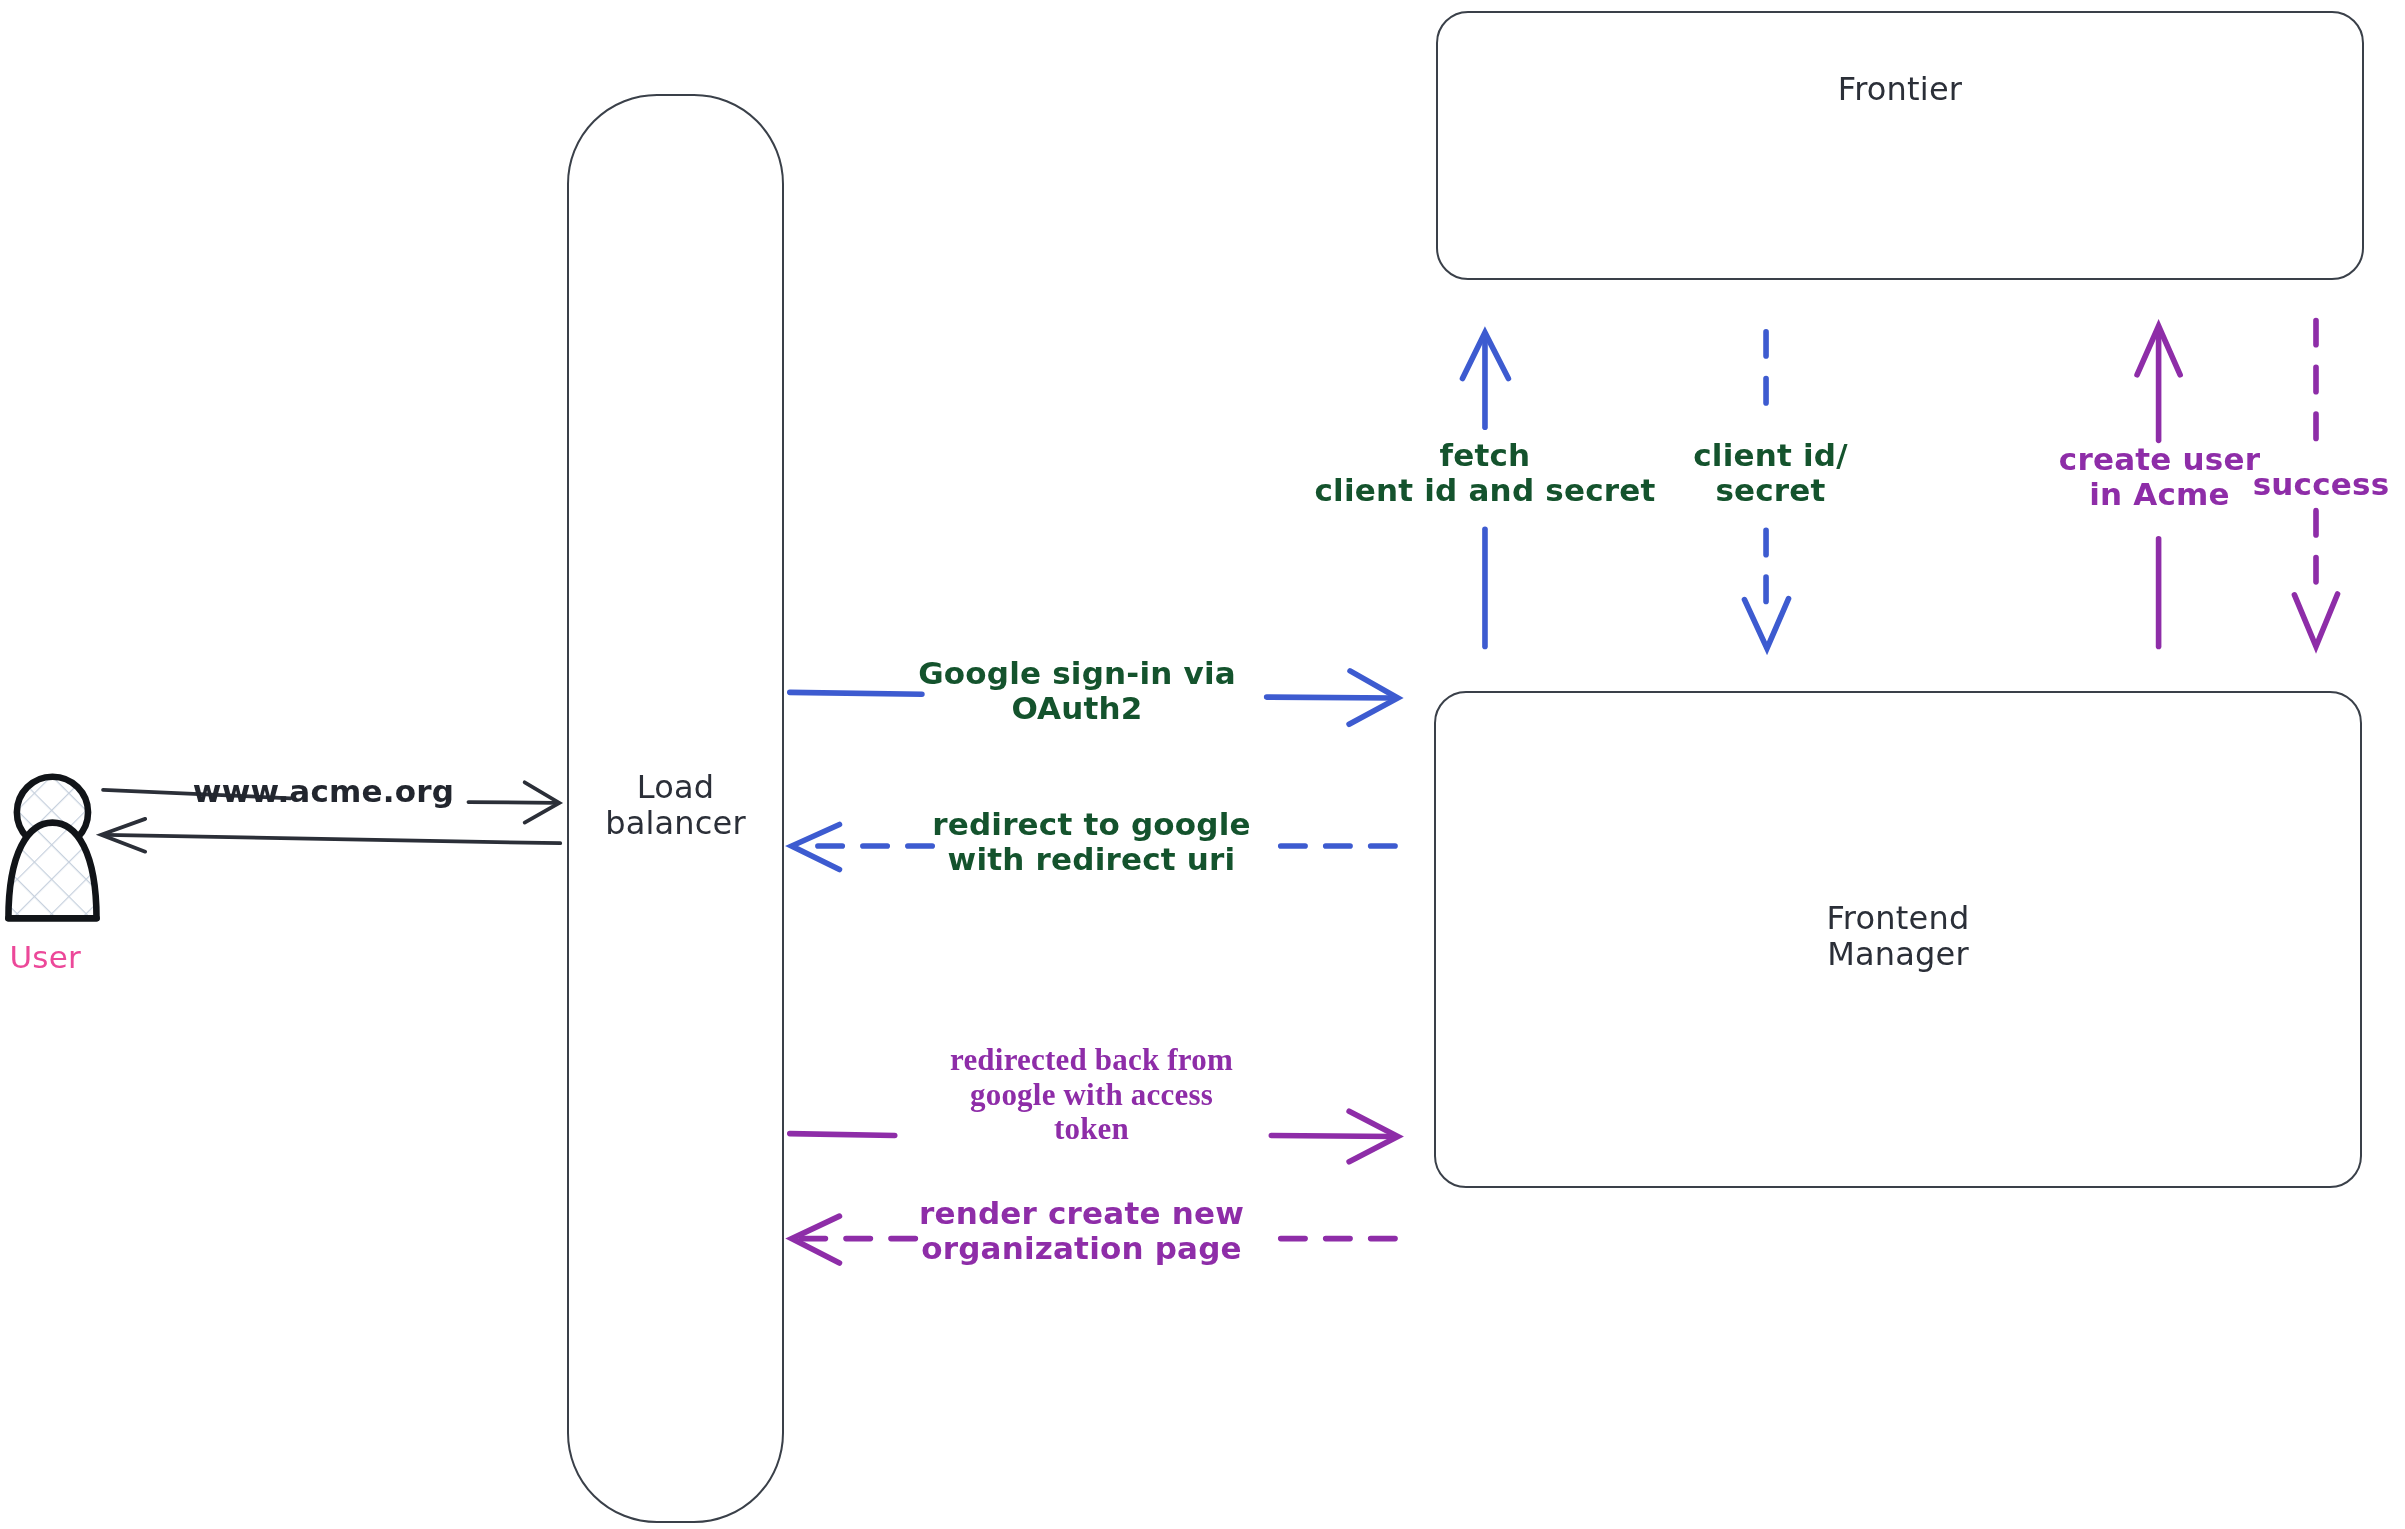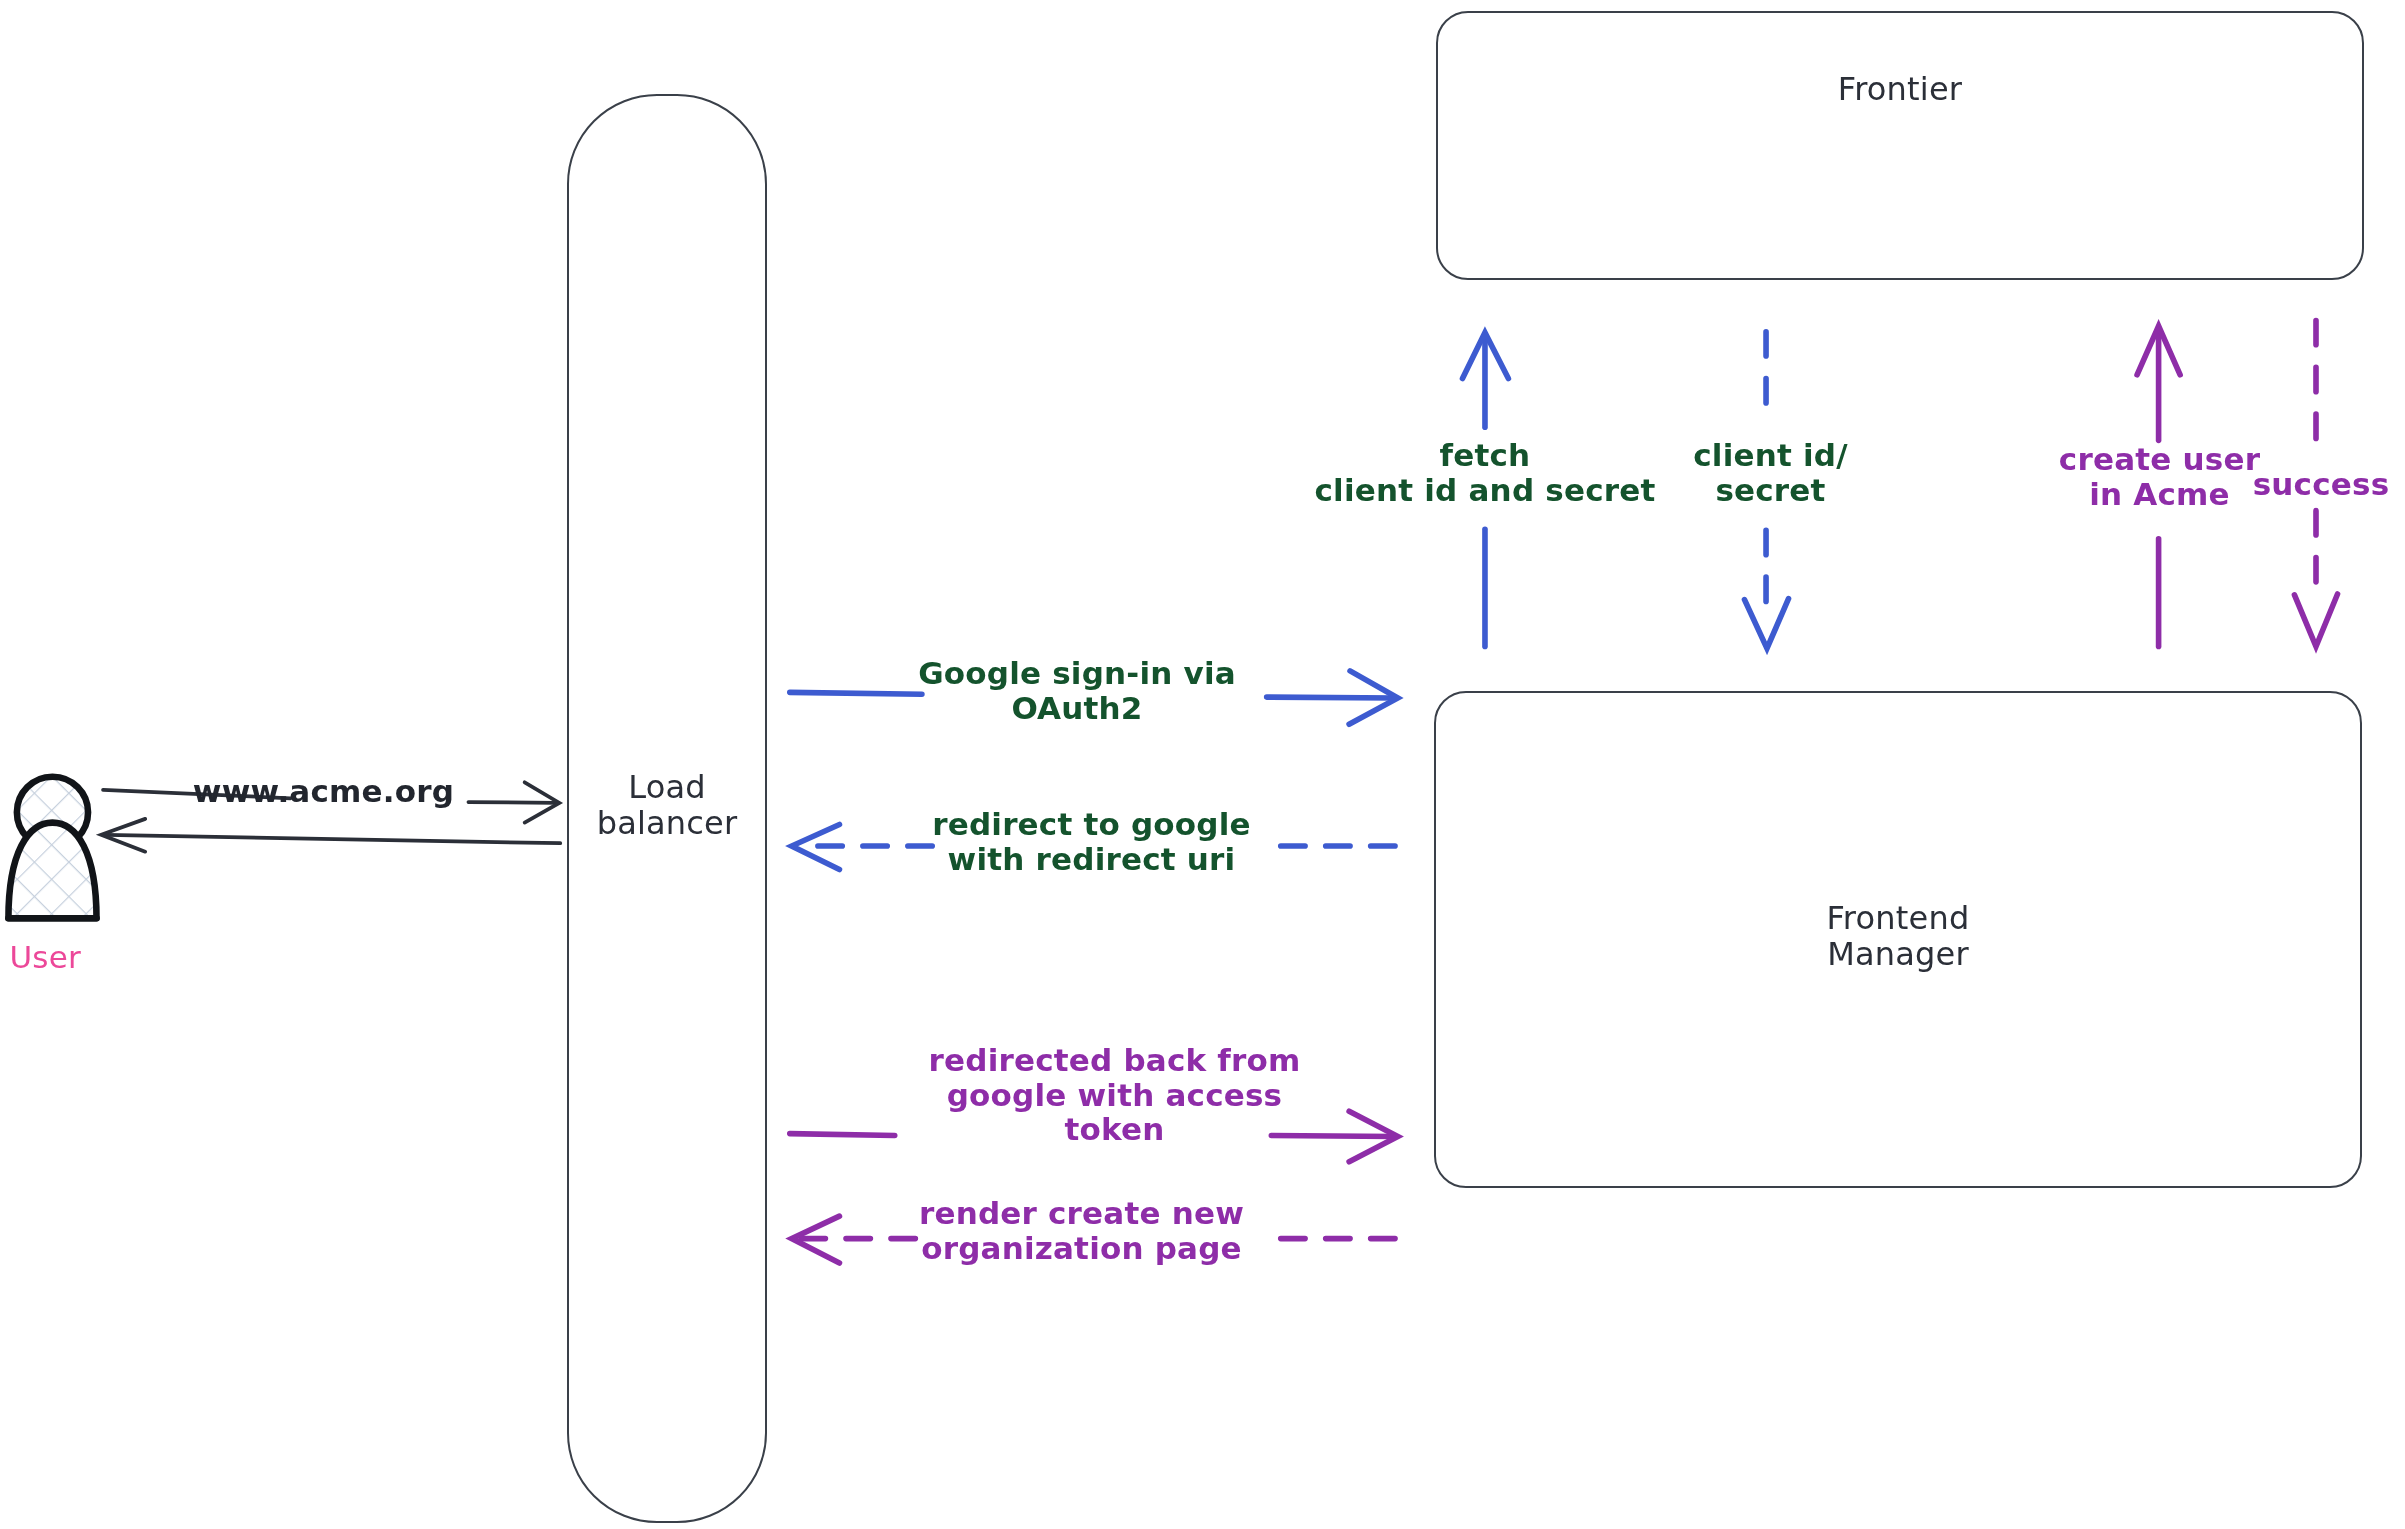--- a/index.html
+++ b/index.html
@@ -36,21 +36,21 @@
     font-weight:400;
   }
   
   .node{
     position:absolute;
     background:#ffffff;
     border:2.8px solid #3a4049;
     box-sizing:border-box;
     display:flex;align-items:center;justify-content:center;
   }
-  #node-lb{left:567px;top:94px;width:200px;height:1429px;border-radius:90px;}
+  #node-lb{left:567px;top:94px;width:217px;height:1429px;border-radius:90px;}
   #node-frontier{left:1436px;top:11.2px;width:928px;height:269px;border-radius:32px;}
   #node-fm{left:1434px;top:691px;width:928px;height:497px;border-radius:32px;}
   .node .node-label{position:static;}
   #node-lb .node-label{margin-top:-5.6px;}
   #node-frontier .node-label{margin-top:-112px;}
   #node-fm .node-label{margin-top:-5.6px;}
 </style>
 </head>
 <body>
 
@@ -146,21 +146,21 @@
 <div class="lbl actor-label" style="left:9.4px;top:940px;width:108px;text-align:left;">User</div>
 
 <div class="lbl edge-label dark" style="left:169px;top:774px;width:309px;">www.acme.org</div>
 
 <div class="lbl edge-label blue" style="left:899px;top:656px;width:356px;">Google sign-in via
 OAuth2</div>
 
 <div class="lbl edge-label blue" style="left:909px;top:807px;width:365px;">redirect to google
 with redirect uri</div>
 
-<div class="lbl edge-label purple" style="left:913px;top:1043px;width:403px;">redirected back from
+<div class="lbl edge-label purple" style="left:890px;top:1043px;width:403px;font-family:Liberation Serif, serif;">redirected back from
 google with access
 token</div>
 
 <div class="lbl edge-label purple" style="left:899px;top:1196px;width:365px;">render create new
 organization page</div>
 
 <div class="lbl edge-label blue" style="left:1293px;top:438px;width:384px;">fetch
 client id and secret</div>
 
 <div class="lbl edge-label blue" style="left:1677px;top:438px;width:187px;">client id/

